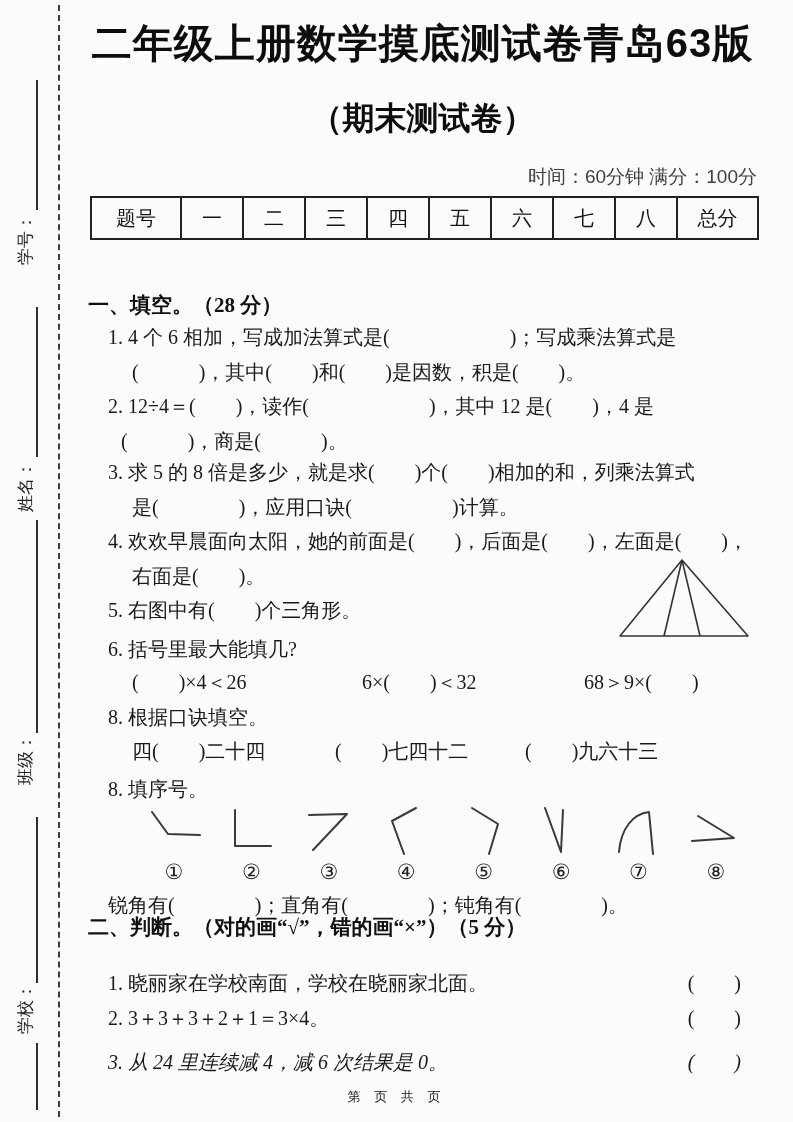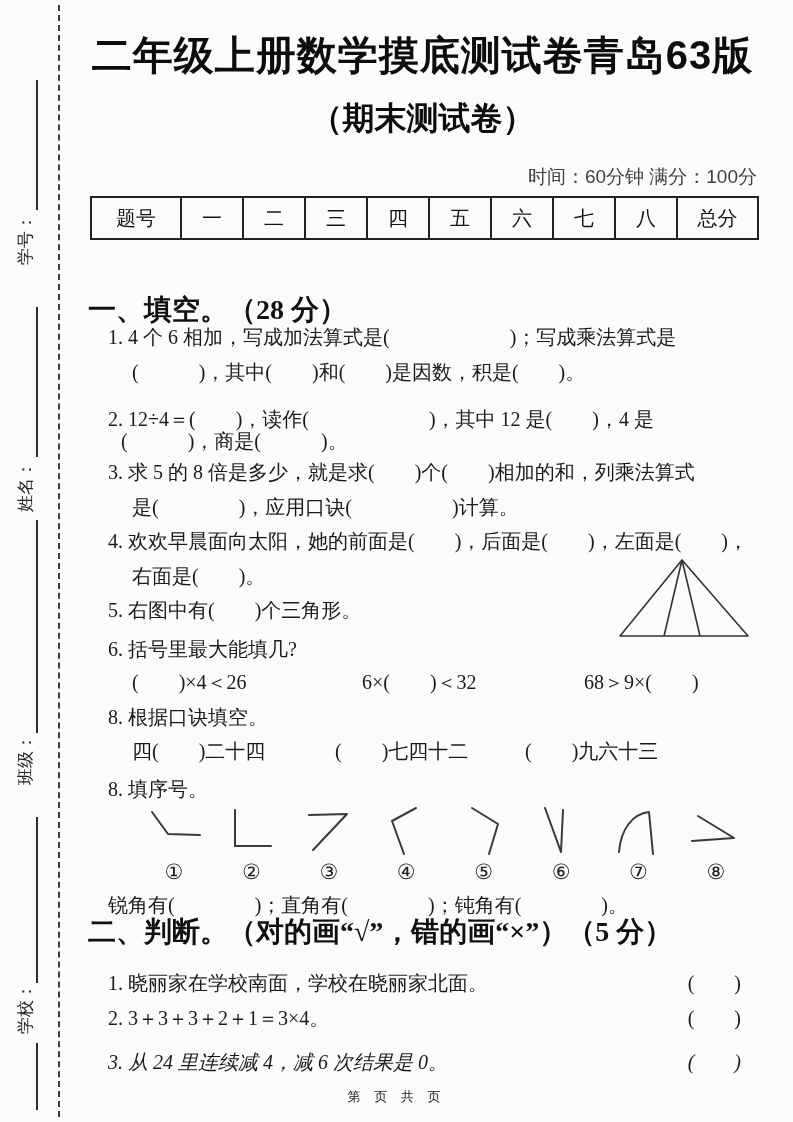--- a/index.html
+++ b/index.html
@@ -11,31 +11,31 @@
   }
   
   .binding-line { position:absolute; left:58px; top:5px; height:1112px; width:0; border-left:2px dashed #3c3c3c; }
   .side-fill-line { position:absolute; left:36px; width:0; border-left:2px solid #2e2e2e; }
   .side-label {
     position:absolute; left:-6px; width:62px; text-align:center;
     font-size:17px; color:#222; transform:rotate(-90deg); white-space:nowrap;
     font-family:"Liberation Serif", serif;
   }
   
-  .title { position:absolute; top:28px; left:88px; width:669px; text-align:center;
+  .title { position:absolute; top:16px; left:88px; width:669px; text-align:center;
            font-family:"Liberation Sans", sans-serif; font-weight:bold; font-size:40px; letter-spacing:1px; color:#0d0d0d; }
   .subtitle { position:absolute; top:97px; left:88px; width:669px; text-align:center;
            font-family:"Liberation Sans", sans-serif; font-weight:bold; font-size:32px; color:#0d0d0d; }
   .meta { position:absolute; top:164px; left:88px; width:669px; text-align:right;
            font-family:"Liberation Sans", sans-serif; font-size:19px; color:#404040; }
   
   table.score { position:absolute; top:196px; left:90px; width:667px; border-collapse:collapse; table-layout:fixed; }
   table.score td { border:2px solid #222; height:42px; text-align:center; font-size:20px; color:#141414; padding:0; }
   
-  .sec-heading { position:absolute; font-size:28px; font-weight:bold; white-space:nowrap; color:#101010; }
+  .sec-heading { position:absolute; font-size:21px; font-weight:bold; white-space:nowrap; color:#101010; }
   .qline { position:absolute; font-size:20px; white-space:nowrap; color:#1a1a1a; }
   .inline-item { position:absolute; font-size:20px; white-space:nowrap; color:#1a1a1a; }
   
   .triangle-wrap { position:absolute; left:614px; top:552px; }
   .angles-row { position:absolute; top:806px; left:143px; width:604px; display:flex; justify-content:space-between; }
   .angle-col { width:62px; display:flex; flex-direction:column; align-items:center; }
   .angle-col svg { display:block; }
   .angle-label { margin-top:4px; font-size:21px; color:#222; text-align:center; }
   
   .judge-line { position:absolute; left:108px; width:633px; display:flex; justify-content:space-between;
@@ -91,21 +91,21 @@
       <td>八</td>
       <td>总分</td>
     </tr>
   </tbody>
     </table>
 
   <div class="sec-heading" style="top:291px;left:88px;">一、填空。（28 分）</div>
 
   <div class="qline" style="top:324px;left:108px;">1. 4 个 6 相加，写成加法算式是(　　　　　　)；写成乘法算式是</div>
   <div class="qline" style="top:359px;left:132px;">(　　　)，其中(　　)和(　　)是因数，积是(　　)。</div>
-  <div class="qline" style="top:406px;left:108px;">2. 12÷4＝(　　)，读作(　　　　　　)，其中 12 是(　　)，4 是</div>
+  <div class="qline" style="top:393px;left:108px;">2. 12÷4＝(　　)，读作(　　　　　　)，其中 12 是(　　)，4 是</div>
   <div class="qline" style="top:428px;left:121px;">(　　　)，商是(　　　)。</div>
   <div class="qline" style="top:459px;left:108px;">3. 求 5 的 8 倍是多少，就是求(　　)个(　　)相加的和，列乘法算式</div>
   <div class="qline" style="top:494px;left:132px;">是(　　　　)，应用口诀(　　　　　)计算。</div>
   <div class="qline" style="top:528px;left:108px;">4. 欢欢早晨面向太阳，她的前面是(　　)，后面是(　　)，左面是(　　)，</div>
   <div class="qline" style="top:563px;left:132px;">右面是(　　)。</div>
   <div class="qline" style="top:597px;left:108px;">5. 右图中有(　　)个三角形。</div>
 
   <div class="triangle-wrap">
     <svg width="145" height="92" viewBox="0 0 145 92">
       <path class="stroke-thin" d="M68,8 L6,84 L134,84 Z"></path>

